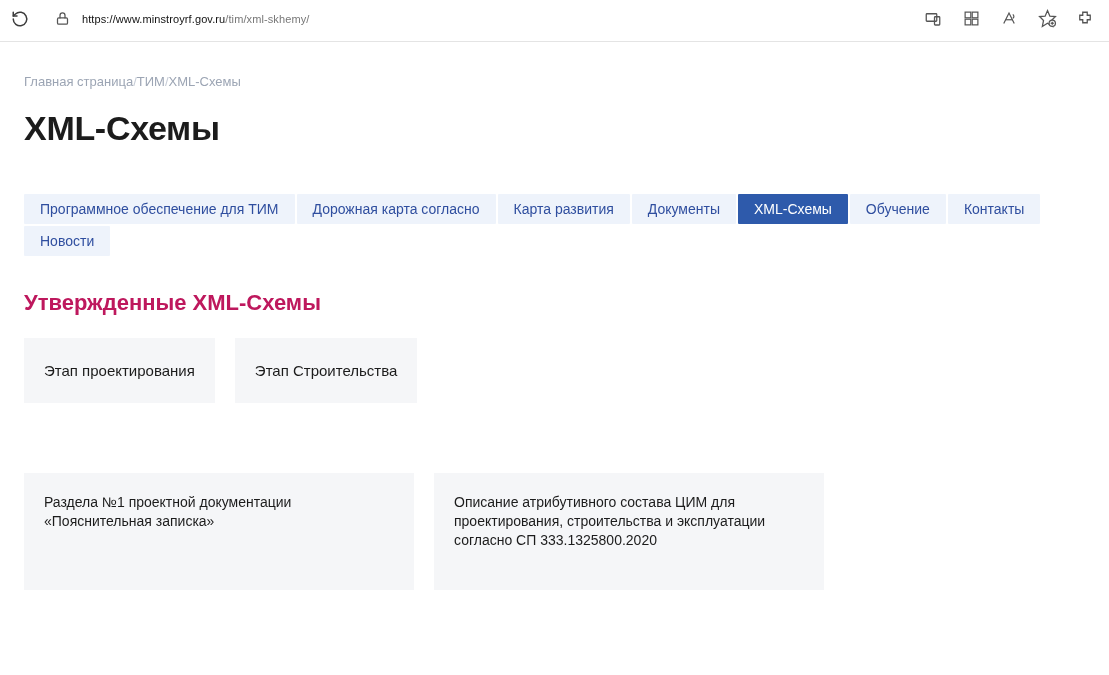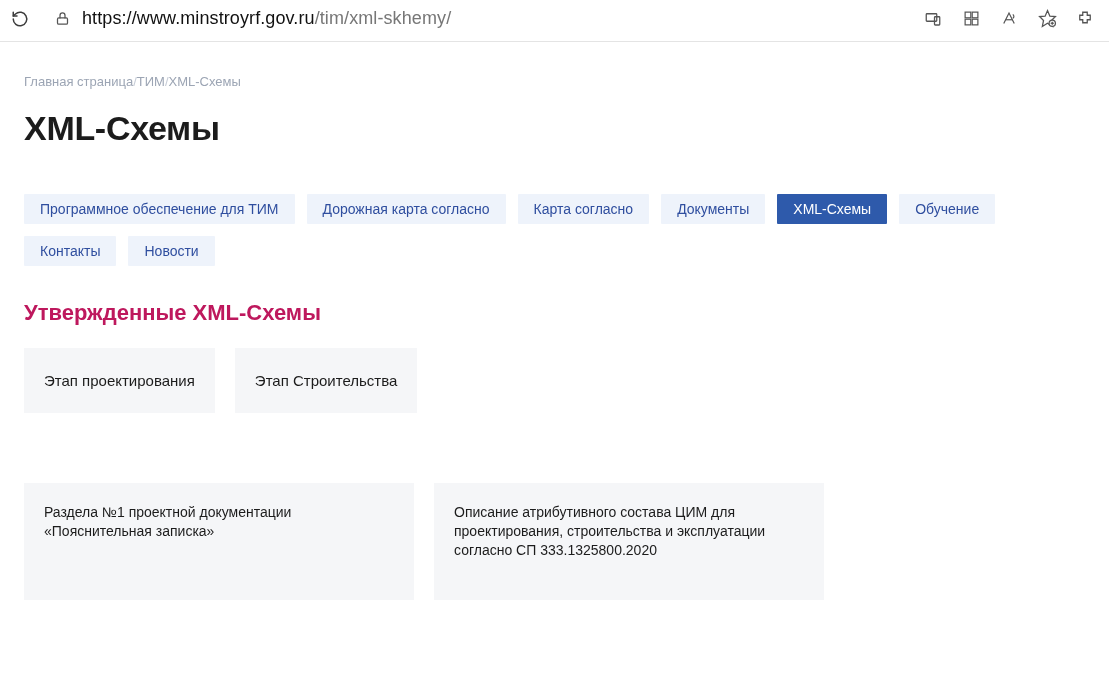--- a/index.html
+++ b/index.html
@@ -35,21 +35,21 @@
     flex: 1;
     display: flex;
     align-items: center;
     gap: 10px;
     height: 30px;
     border-radius: 6px;
     padding: 0 10px;
     background: #ffffff;
   }
   .url-text {
-    font-size: 18px;
+    font-size: 11px;
     letter-spacing: 0.1px;
   }
   .url-host { color: #111; }
   .url-path { color: #777; }
   .br-right { display: flex; align-items: center; gap: 18px; margin-left: 10px; margin-right: 4px; }
 
   
   .page {
     padding: 0 24px 40px 24px;
   }
@@ -73,21 +73,21 @@
     letter-spacing: -0.3px;
     margin-top: 20px;
     margin-bottom: 46px;
     color: #1c1c1c;
   }
 
   
   .tabs-row {
     display: flex;
     flex-wrap: wrap;
-    gap: 12px;
+    gap: 2px;
     margin-bottom: 34px;
   }
   .tab-pill {
     background: #eef3fb;
     color: #2f4e9f;
     font-size: 14px;
     padding: 7px 16px;
     border-radius: 1px;
     cursor: pointer;
     white-space: nowrap;
@@ -209,21 +209,21 @@
     <a href="#">ТИМ</a>
     <span class="sep">/</span>
     <span class="current">XML-Схемы</span>
   </nav>
 
   <h1 class="page-title">XML-Схемы</h1>
 
   <div class="tabs-row">
     <div class="tab-pill">Программное обеспечение для ТИМ</div>
     <div class="tab-pill">Дорожная карта согласно</div>
-    <div class="tab-pill">Карта согласно</div>
+    <div class="tab-pill">Карта развития</div>
     <div class="tab-pill">Документы</div>
     <div class="tab-pill active-tab">XML-Схемы</div>
     <div class="tab-pill">Обучение</div>
     <div class="tab-pill">Контакты</div>
     <div class="tab-pill">Новости</div>
   </div>
 
   <h2 class="section-heading">Утвержденные XML-Схемы</h2>
   <div class="accordion">
     <div class="accordion-item">Этап проектирования</div>

